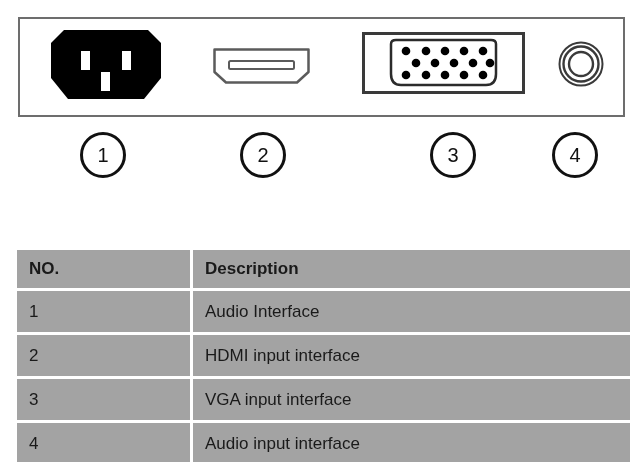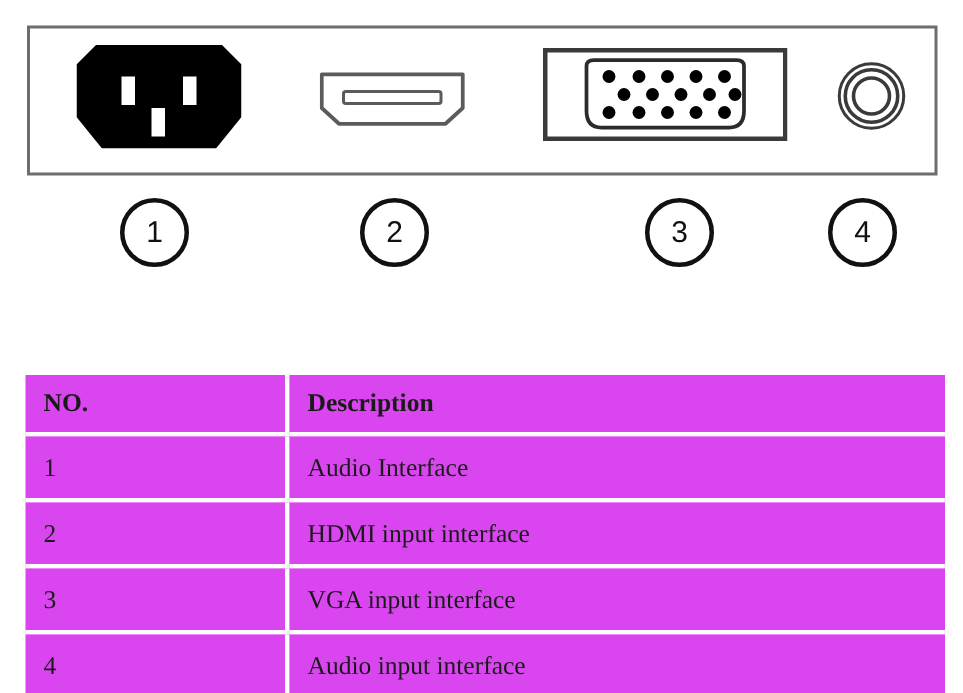--- a/index.html
+++ b/index.html
@@ -93,31 +93,31 @@
   #spec-table {
     position: absolute;
     left: 17px;
     top: 250px;
     width: 613px;
     border-collapse: separate;
     border-spacing: 0;
     table-layout: fixed;
   }
   #spec-table td, #spec-table th {
-    background: #d946ef;
+    background: #a3a3a3;
     height: 41px;
     padding: 0 0 0 12px;
     text-align: left;
     vertical-align: middle;
     font-size: 17px;
     color: #1a1a1a;
     border-bottom: 3px solid #ffffff;
     border-right: 3px solid #ffffff;
     font-weight: normal;
-    font-family: Liberation Serif, serif;
+    font-family: Liberation Sans, sans-serif;
   }
   #spec-table th {
     font-weight: bold;
     height: 38px;
   }
   #spec-table col.col-no   { width: 176px; }
   #spec-table col.col-desc { width: 437px; }
   #spec-table td:last-child, #spec-table th:last-child {
     border-right: none;
     margin-top: 48px;

